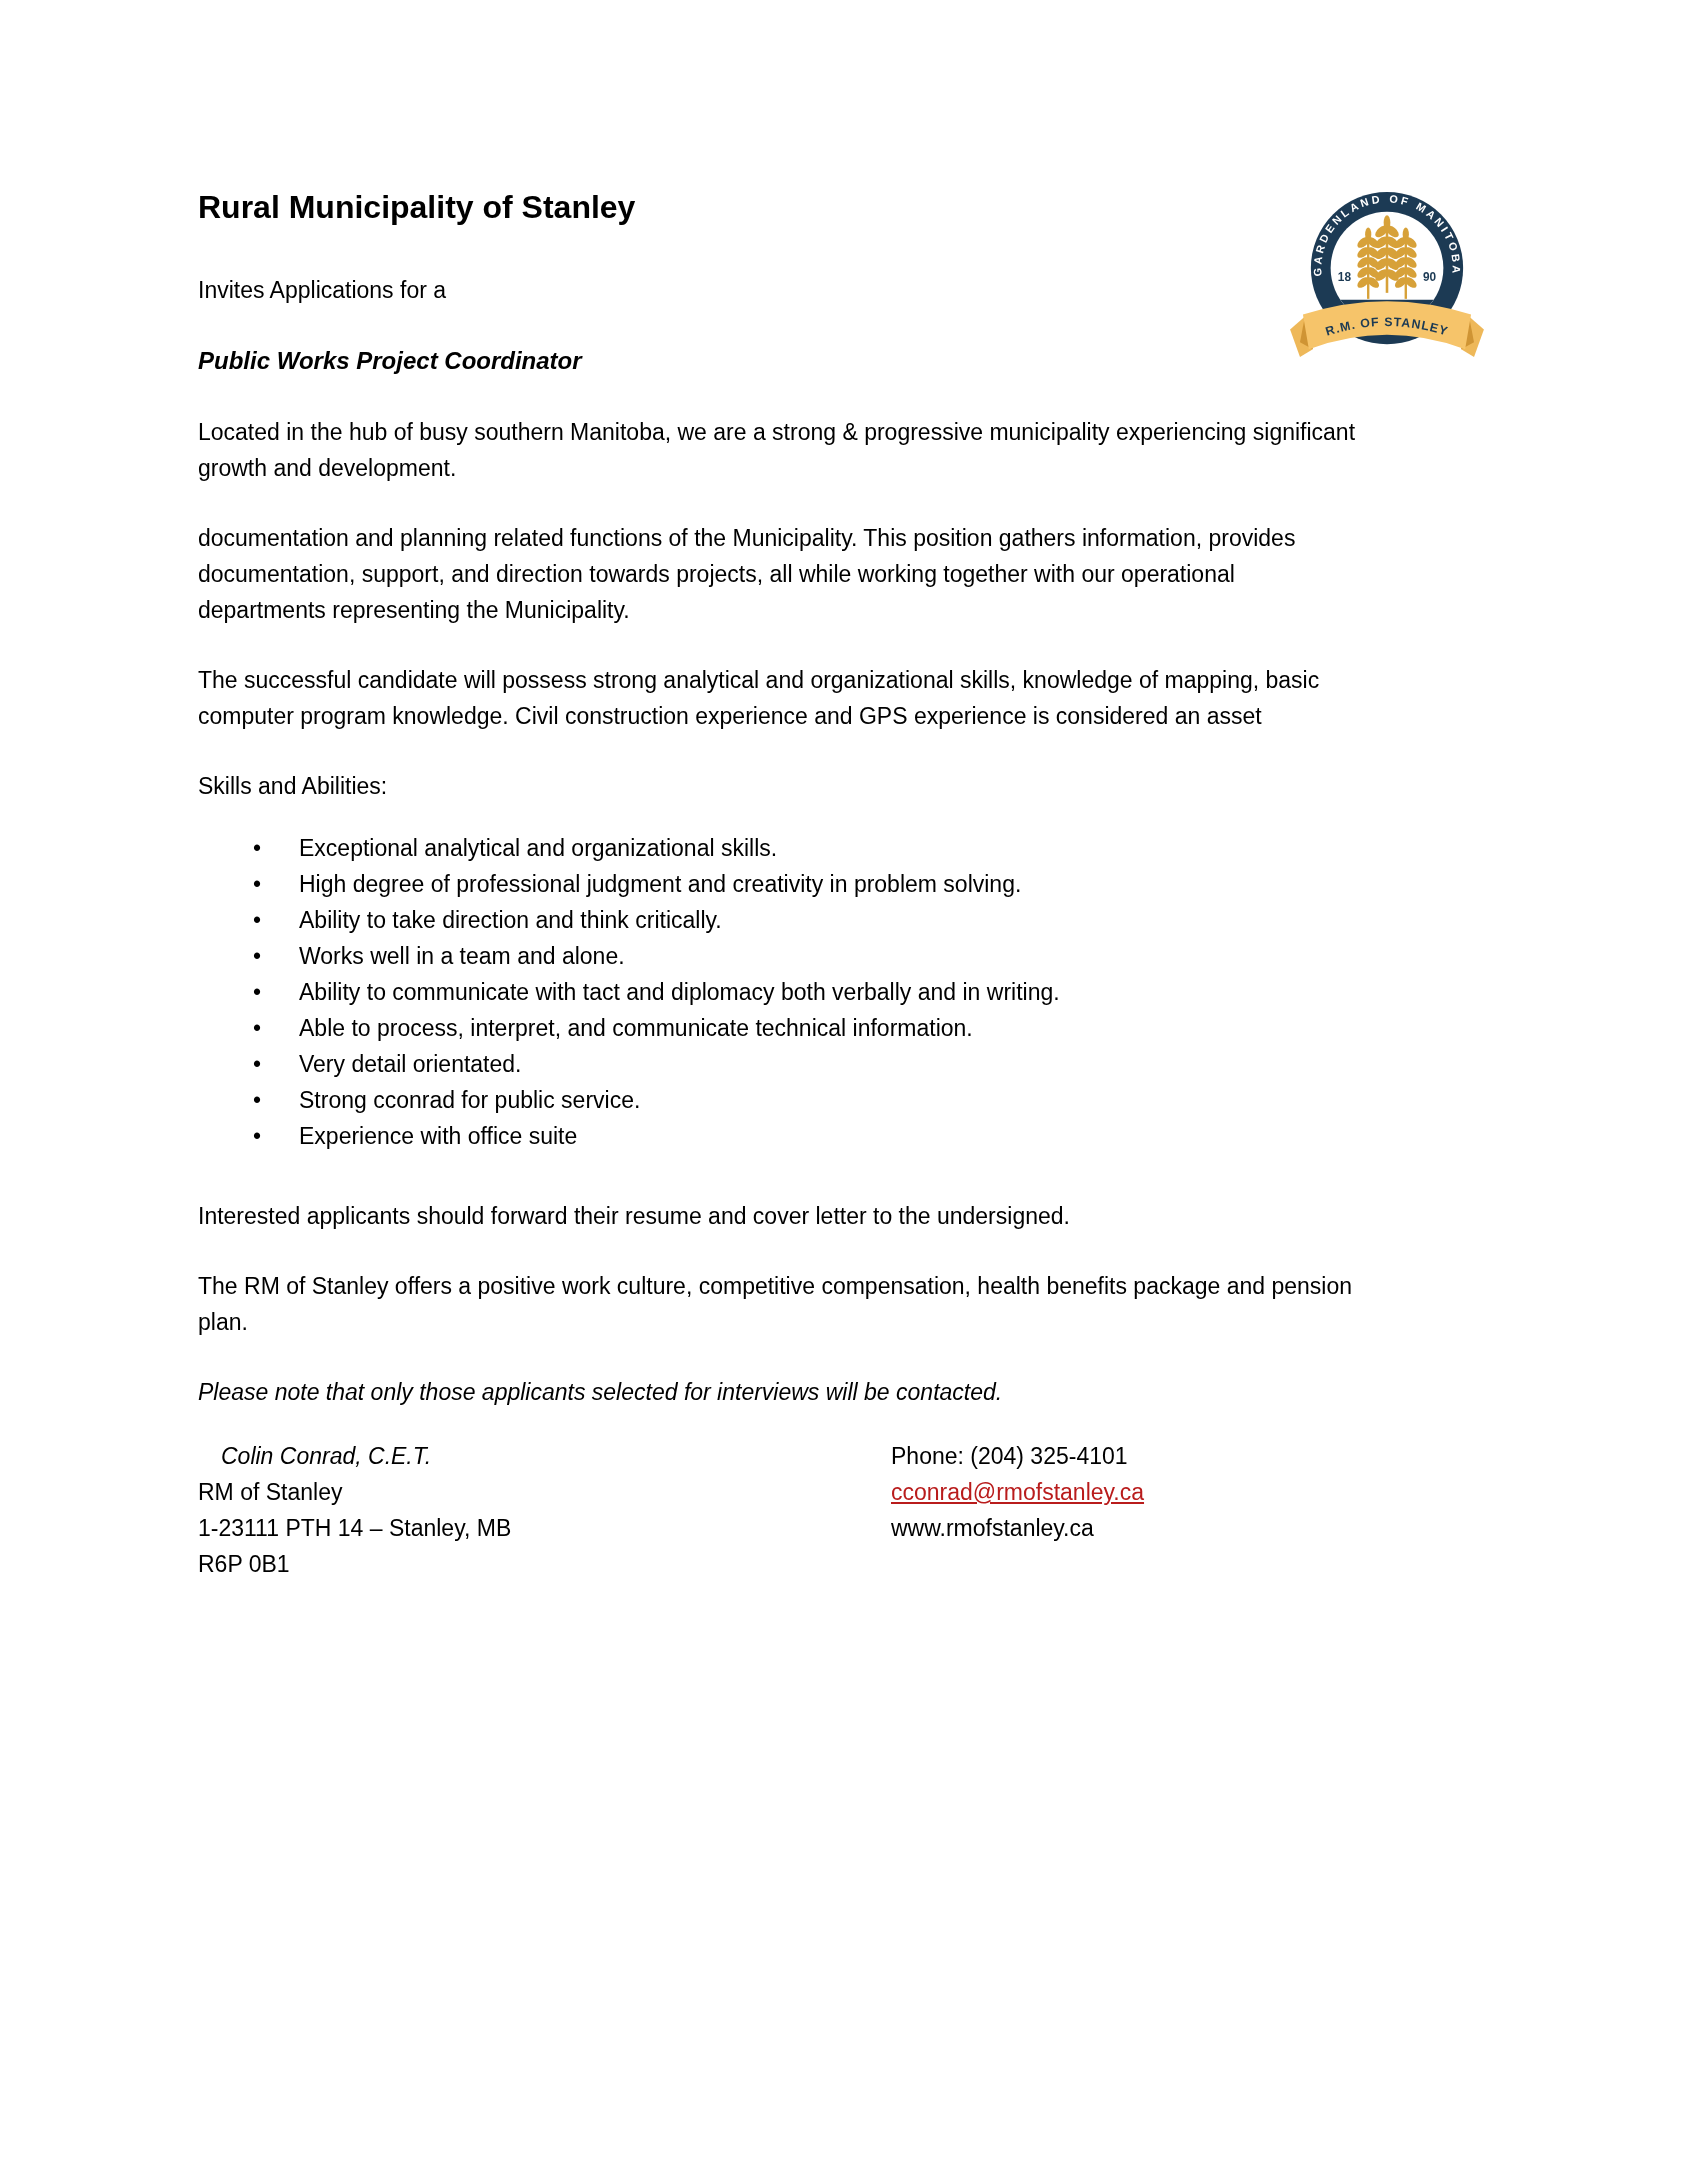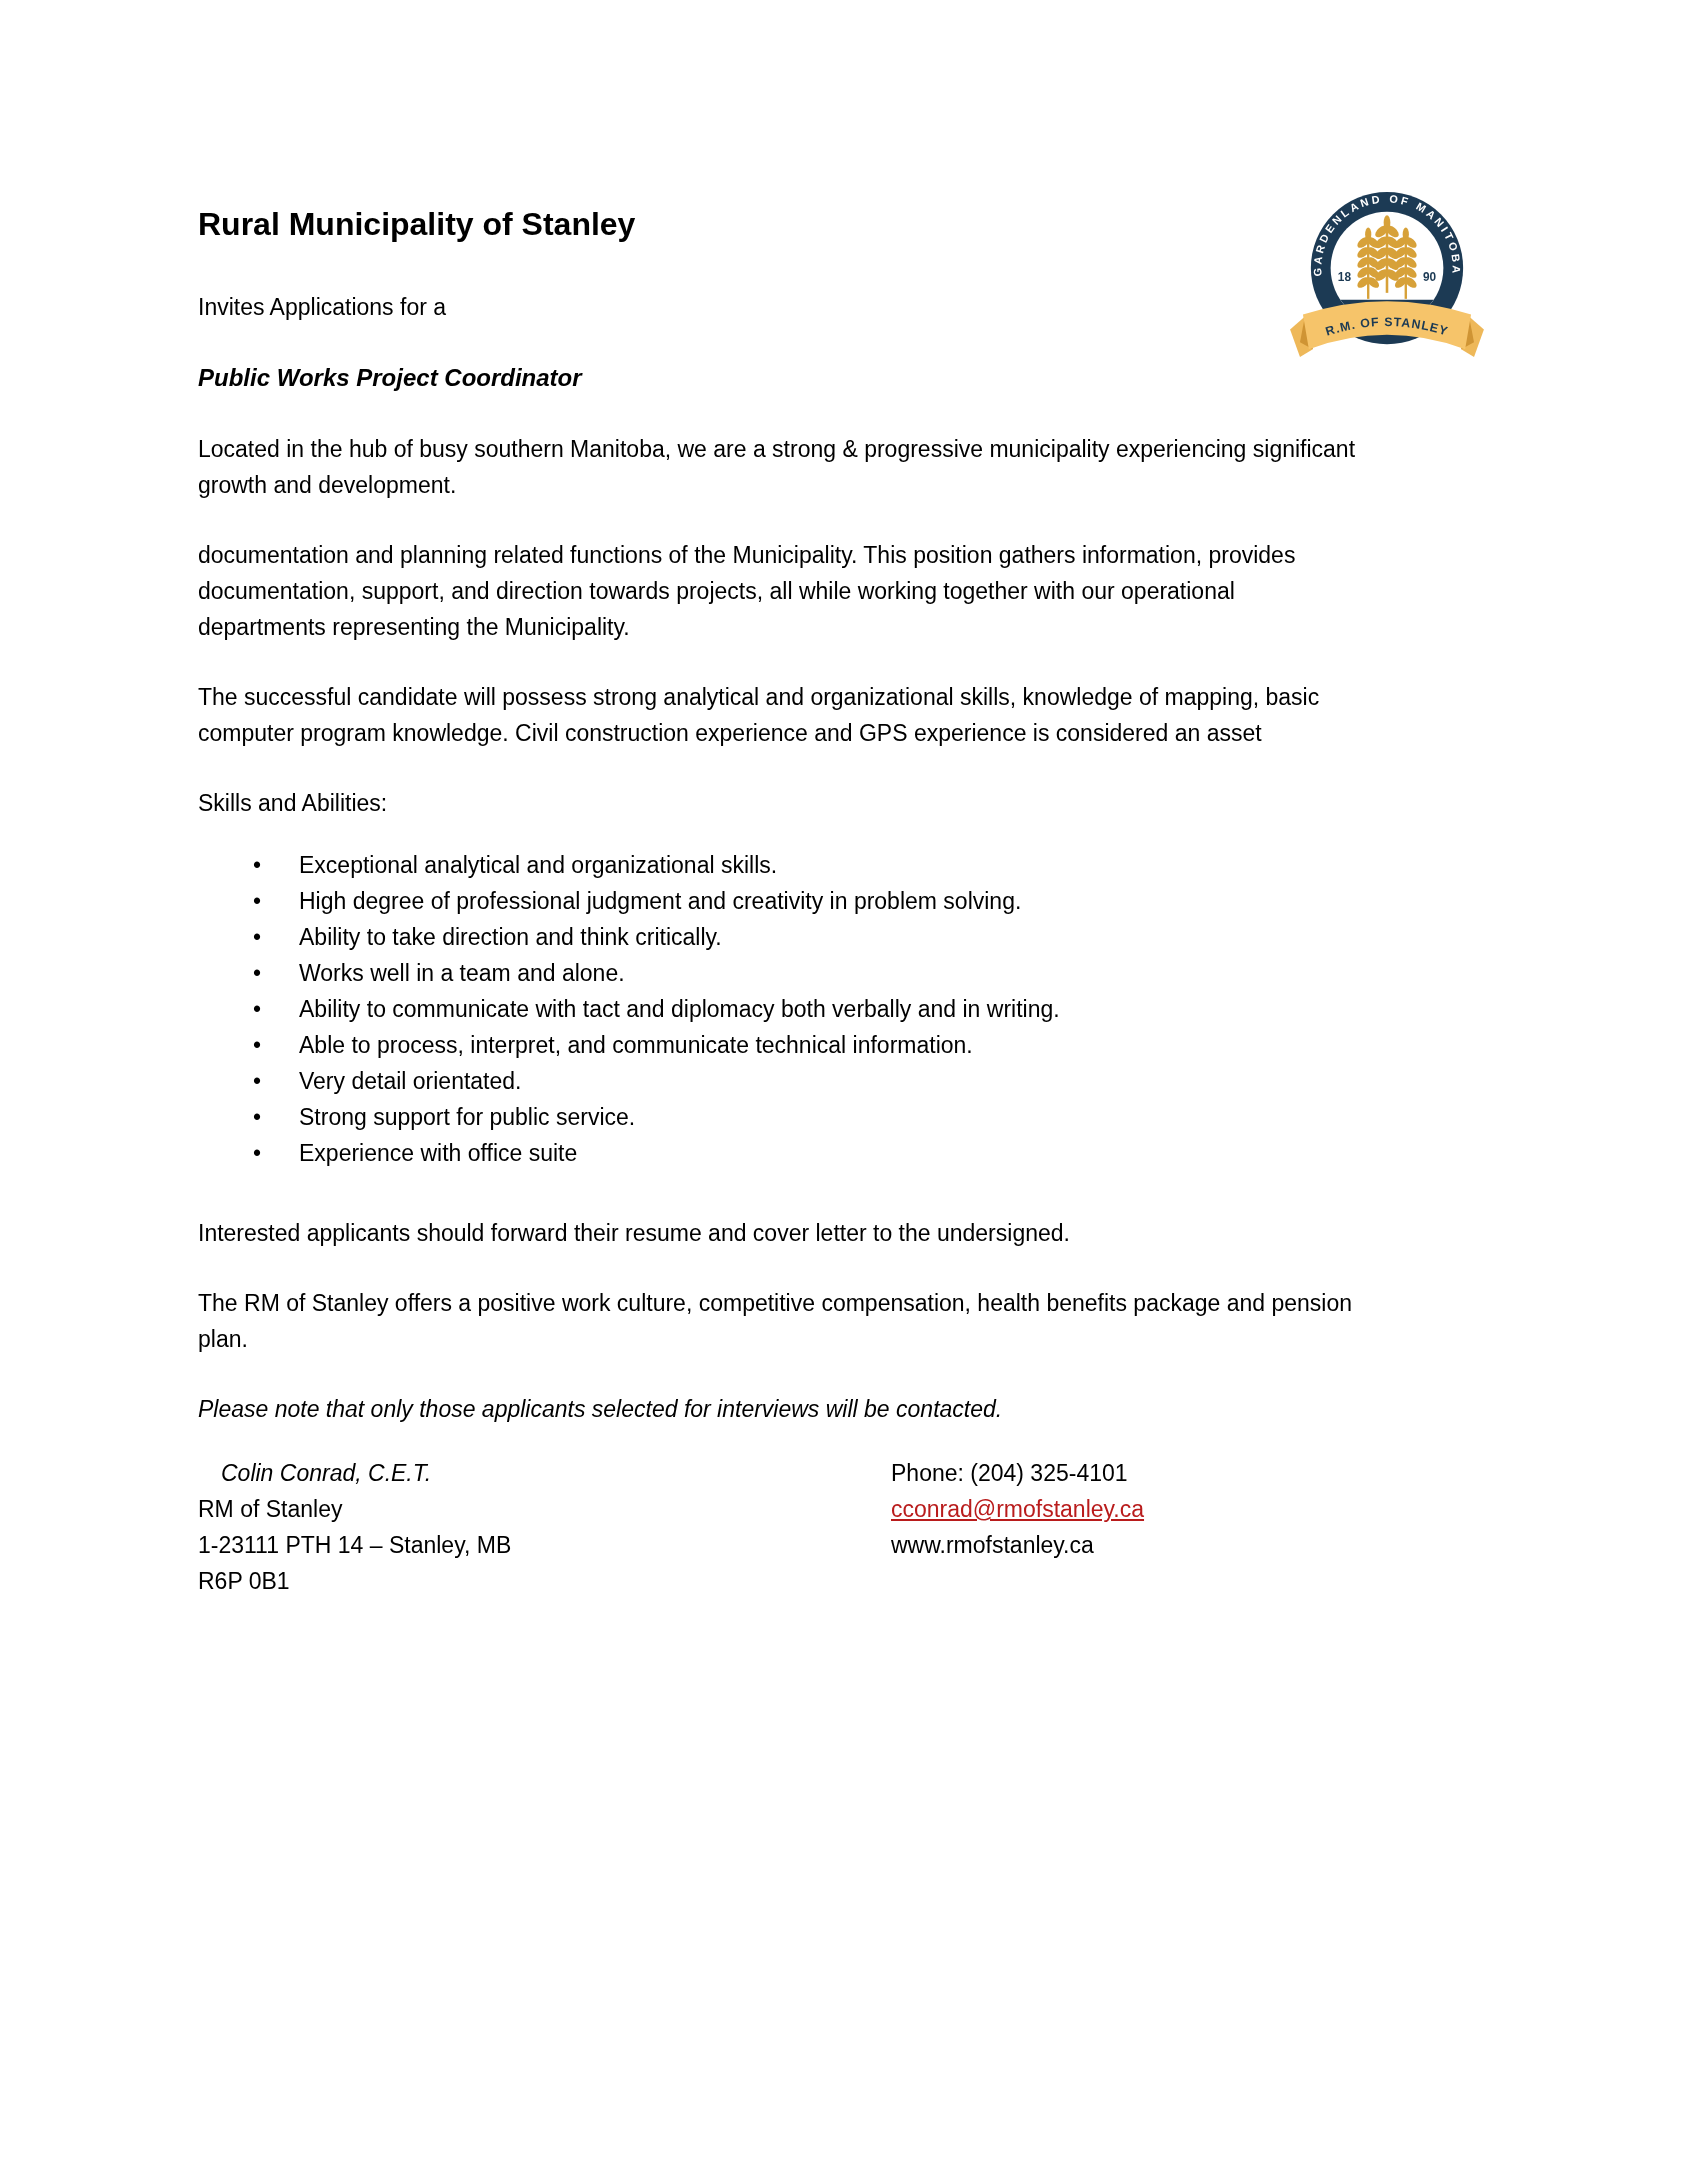--- a/index.html
+++ b/index.html
@@ -1,21 +1,21 @@
 <!DOCTYPE html>
 <html><head>
 <meta charset="utf-8">
 <style>
   html,body{margin:0;padding:0;}
   body{
     width:1683px;height:2178px;background:#ffffff;
     font-family:"Liberation Sans",sans-serif;color:#000;
   }
   .page{position:relative;width:1683px;height:2178px;background:#ffffff;overflow:hidden;}
-  .content{position:absolute;left:198px;top:203px;width:1282px;font-size:23px;line-height:36px;}
+  .content{position:absolute;left:198px;top:186px;width:1282px;font-size:23px;line-height:36px;}
   .title{font-size:32px;line-height:42px;font-weight:bold;margin:0 0 44px 0;}
   .invite{margin:0 0 34px 0;}
   .position{font-size:24px;line-height:38px;font-weight:bold;font-style:italic;margin:0 0 34px 0;}
   .para{margin:0 0 34px 0;}
   .para .ln{display:block;}
   .skills-heading{margin:0 0 26px 0;}
   ul.skills{list-style:none;margin:0 0 44px 0;padding:0 0 0 55px;}
   ul.skills li{position:relative;padding-left:46px;line-height:36px;}
   ul.skills li::before{content:"\2022";position:absolute;left:0;top:0;}
   .note{font-style:italic;margin:0 0 28px 0;}
@@ -98,21 +98,21 @@
     <p class="para skills-heading">Skills and Abilities:</p>
 
     <ul class="skills">
       <li>Exceptional analytical and organizational skills.</li>
       <li>High degree of professional judgment and creativity in problem solving.</li>
       <li>Ability to take direction and think critically.</li>
       <li>Works well in a team and alone.</li>
       <li>Ability to communicate with tact and diplomacy both verbally and in writing.</li>
       <li>Able to process, interpret, and communicate technical information.</li>
       <li>Very detail orientated.</li>
-      <li>Strong support for public service.</li>
+      <li>Strong cconrad for public service.</li>
       <li>Experience with office suite</li>
     </ul>
 
     <p class="para">Interested applicants should forward their resume and cover letter to the undersigned.</p>
 
     <p class="para">
       <span class="ln">The RM of Stanley offers a positive work culture, competitive compensation, health benefits package and pension</span>
       <span class="ln">plan.</span>
     </p>
 

